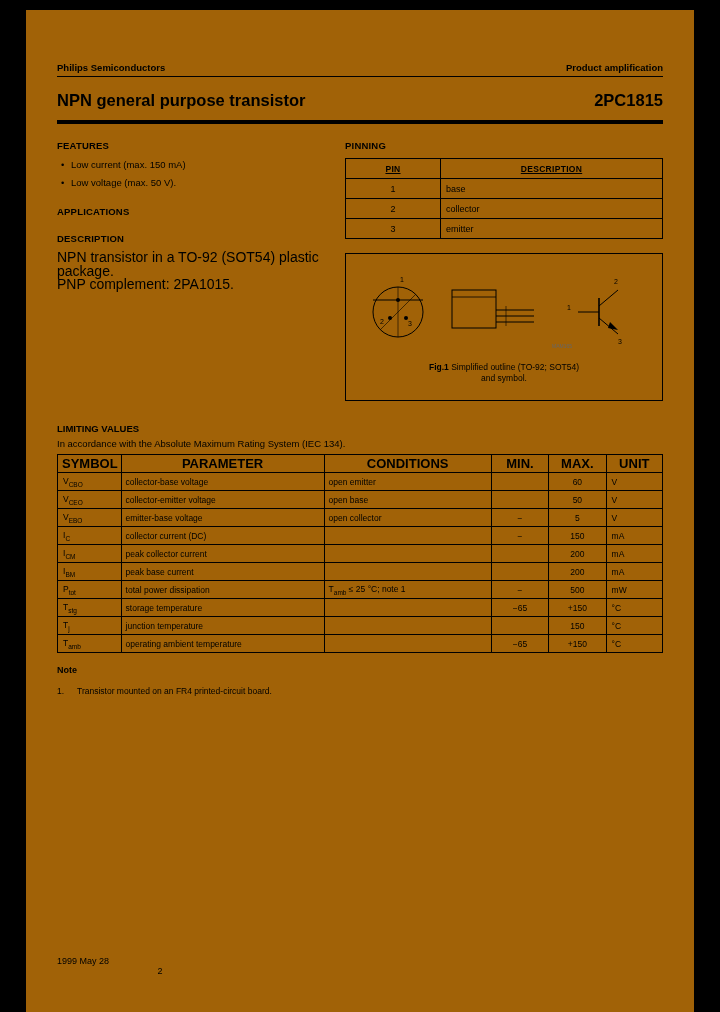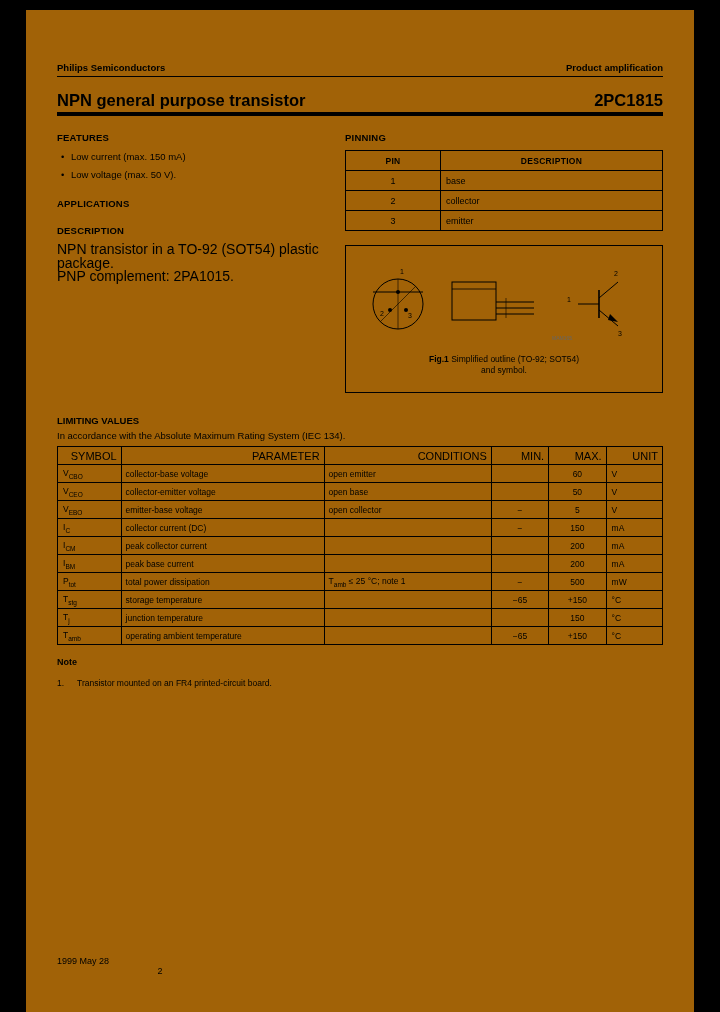--- a/index.html
+++ b/index.html
@@ -39,21 +39,21 @@
   }
   .rule-thin {
     border-top: 1.2px solid #000;
     margin-top: 1px;
   }
   .title-row {
     display: flex;
     justify-content: space-between;
     align-items: baseline;
     margin-top: 14px;
-    margin-bottom: 2px;
+    margin-bottom: 10px;
   }
   .doc-title {
     font-size: 16.5px;
     font-weight: bold;
   }
   .doc-part {
     font-size: 16.5px;
     font-weight: bold;
   }
   .rule-thick {
@@ -114,20 +114,21 @@
     border: 1px solid #000;
     padding: 2px 5px;
     text-align: left;
     height: 15px;
   }
   table.pin th {
     font-weight: bold;
     text-align: center;
     font-size: 8.5px;
     letter-spacing: 0.3px;
+    text-decoration: underline;
   }
   table.pin td.pinno {
     text-align: center;
     width: 84px;
   }
   
   .figbox {
     border: 1px solid #000;
     margin-top: 14px;
     height: 148px;
@@ -169,23 +170,23 @@
   }
   table.lv th, table.lv td {
     border: 1px solid #000;
     padding: 1px 4px;
     height: 15px;
     text-align: left;
     vertical-align: middle;
     overflow: hidden;
   }
   table.lv th {
-    font-weight: normal;
-    text-align: right;
-    font-size: 11px;
+    font-weight: bold;
+    text-align: center;
+    font-size: 13px;
   }
   table.lv td.sym { padding-left: 5px; }
   table.lv td.num { text-align: center; }
   table.lv td.unit { padding-left: 5px; }
   sub { font-size: 6.5px; }
   
   .note-h {
     font-size: 9px;
     font-weight: bold;
     margin: 12px 0 11px 0;

